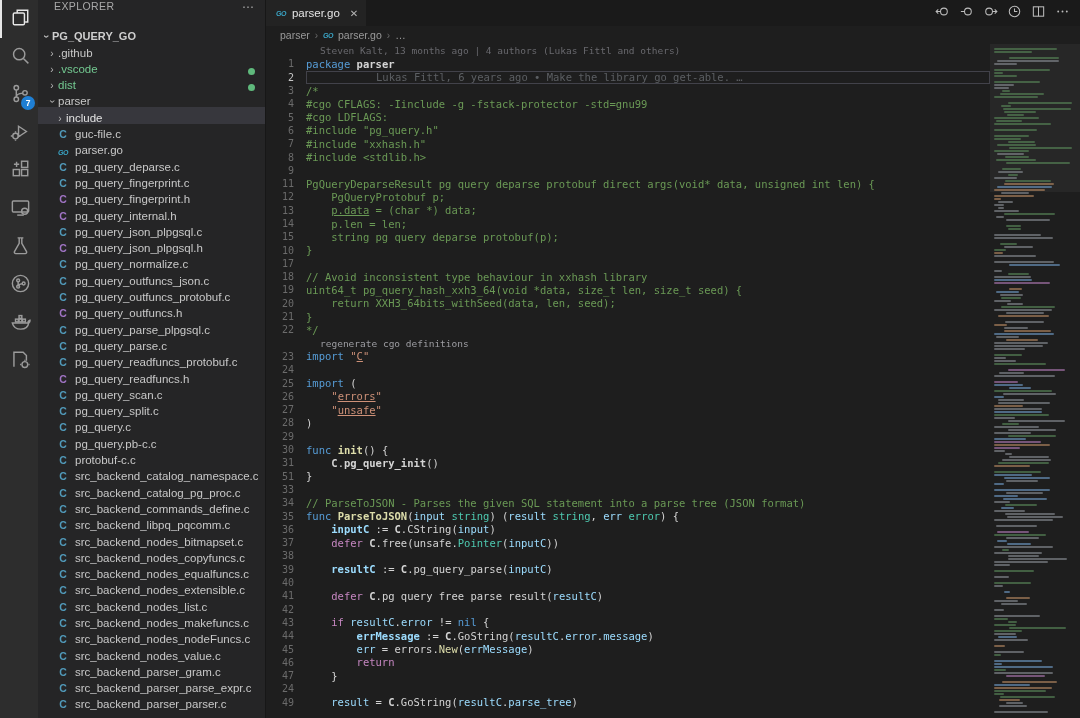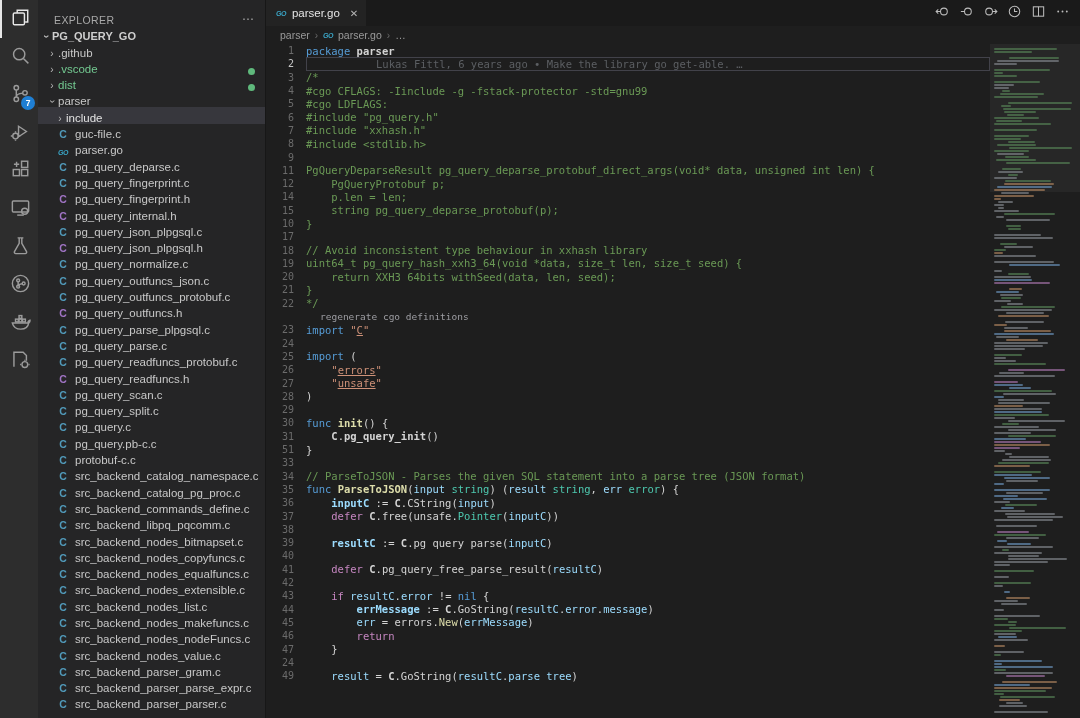--- a/index.html
+++ b/index.html
@@ -14,21 +14,21 @@
   .ab-item svg { width:21px; height:21px; stroke:#9b9b9b; fill:none; stroke-width:1.1; }
   .ab-item.active { border-left:2px solid #e7e7e7; background:#2d2d2d; }
   .ab-item.active svg { stroke:#e7e7e7; }
   .ab-badge { position:absolute; right:3px; bottom:4px; min-width:14px; height:14px; border-radius:8px;
               background:#1f7fd4; color:#fff; font-size:8.5px; font-weight:bold;
               display:flex; align-items:center; justify-content:center; }
 
   
   .sidebar { width:228px; background:#252526; flex-shrink:0; color:#c8c8c8; font-size:11.5px;
              display:flex; flex-direction:column; border-right:1px solid #171717; }
-  .sb-header { height:26px; display:flex; align-items:flex-end; padding:0 10px 0 16px; flex-shrink:0; }
+  .sb-header { height:26px; display:flex; align-items:flex-start; padding:0 10px 0 16px; flex-shrink:0; }
   .sb-title { color:#a9a9a9; font-size:10.5px; letter-spacing:0.4px; flex:1; }
   .sb-more { color:#a9a9a9; font-size:12px; letter-spacing:1px; cursor:pointer; }
   .tree { flex:1; overflow:hidden; }
   .trow { height:16.3px; display:flex; align-items:flex-end; cursor:pointer; white-space:nowrap; }
   .trow.selected { background:#37373d; color:#e2e2e2; }
   .chev { width:12px; text-align:center; color:#b8b8b8; font-size:10px; flex-shrink:0; display:inline-block; }
   .chev.exp { transform:rotate(90deg); }
   .root-row { font-weight:bold; color:#cfcfcf; font-size:11px; padding-left:2px; }
   .folder-row { padding-left:8px; }
   .inc-row { padding-left:16px; }
@@ -397,31 +397,33 @@
     <div class="breadcrumb">
       <span>parser</span>
       <span class="bc-sep">›</span>
       <span class="go-badge">GO</span>
       <span>parser.go</span>
       <span class="bc-sep">›</span>
       <span>…</span>
     </div>
     <div class="codewrap">
       <div class="codelines" id="codelines">
+          <div class="lens-row blame">Steven Kalt, 13 months ago | 4 authors (Lukas Fittl and others)</div>
           <div class="code-line"><span class="gut">1</span><span class="ctext"><span class="c-kw">package</span><span class="c-pl"> </span><span class="c-plb">parser</span></span></div>
           <div class="code-line cursor-line"><span class="gut">2</span><span class="ctext"><span class="ghost">Lukas Fittl, 6 years ago • Make the library go get-able. …</span></span></div>
           <div class="code-line"><span class="gut">3</span><span class="ctext"><span class="c-com">/*</span></span></div>
           <div class="code-line"><span class="gut">4</span><span class="ctext"><span class="c-com">#cgo CFLAGS: -Iinclude -g -fstack-protector -std=gnu99</span></span></div>
           <div class="code-line"><span class="gut">5</span><span class="ctext"><span class="c-com">#cgo LDFLAGS:</span></span></div>
           <div class="code-line"><span class="gut">6</span><span class="ctext"><span class="c-com">#include "pg_query.h"</span></span></div>
           <div class="code-line"><span class="gut">7</span><span class="ctext"><span class="c-com">#include "xxhash.h"</span></span></div>
           <div class="code-line"><span class="gut">8</span><span class="ctext"><span class="c-com">#include &lt;stdlib.h&gt;</span></span></div>
           <div class="code-line"><span class="gut">9</span><span class="ctext"></span></div>
           <div class="code-line"><span class="gut">11</span><span class="ctext"><span class="c-com">PgQueryDeparseResult pg_query_deparse_protobuf_direct_args(void* data, unsigned int len) {</span></span></div>
           <div class="code-line"><span class="gut">12</span><span class="ctext"><span class="c-com">    PgQueryProtobuf p;</span></span></div>
+          <div class="code-line"><span class="gut">13</span><span class="ctext"><span class="c-com">    </span><span class="c-comu">p.data</span><span class="c-com"> = (char *) data;</span></span></div>
           <div class="code-line"><span class="gut">14</span><span class="ctext"><span class="c-com">    p.len = len;</span></span></div>
           <div class="code-line"><span class="gut">15</span><span class="ctext"><span class="c-com">    string pg_query_deparse_protobuf(p);</span></span></div>
           <div class="code-line"><span class="gut">10</span><span class="ctext"><span class="c-com">}</span></span></div>
           <div class="code-line"><span class="gut">17</span><span class="ctext"></span></div>
           <div class="code-line"><span class="gut">18</span><span class="ctext"><span class="c-com">// Avoid inconsistent type behaviour in xxhash library</span></span></div>
           <div class="code-line"><span class="gut">19</span><span class="ctext"><span class="c-com">uint64_t pg_query_hash_xxh3_64(void *data, size_t len, size_t seed) {</span></span></div>
           <div class="code-line"><span class="gut">20</span><span class="ctext"><span class="c-com">    return XXH3_64bits_withSeed(data, len, seed);</span></span></div>
           <div class="code-line"><span class="gut">21</span><span class="ctext"><span class="c-com">}</span></span></div>
           <div class="code-line"><span class="gut">22</span><span class="ctext"><span class="c-com">*/</span></span></div>
           <div class="lens-row link">regenerate cgo definitions</div>

